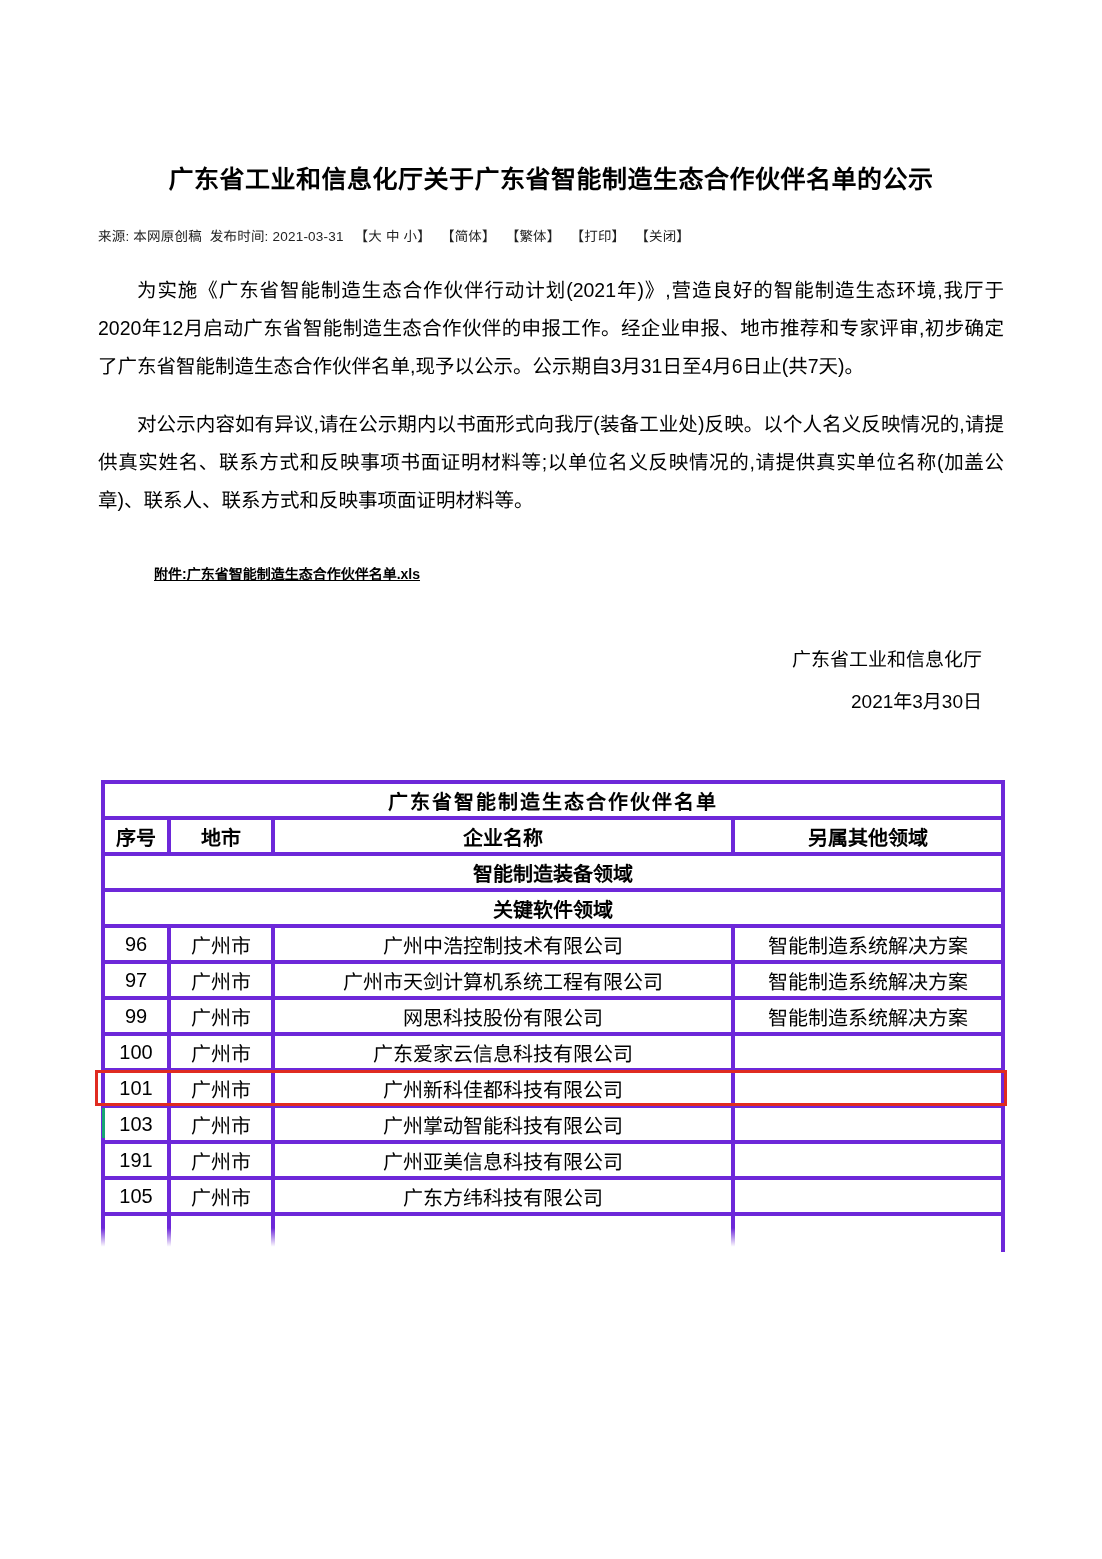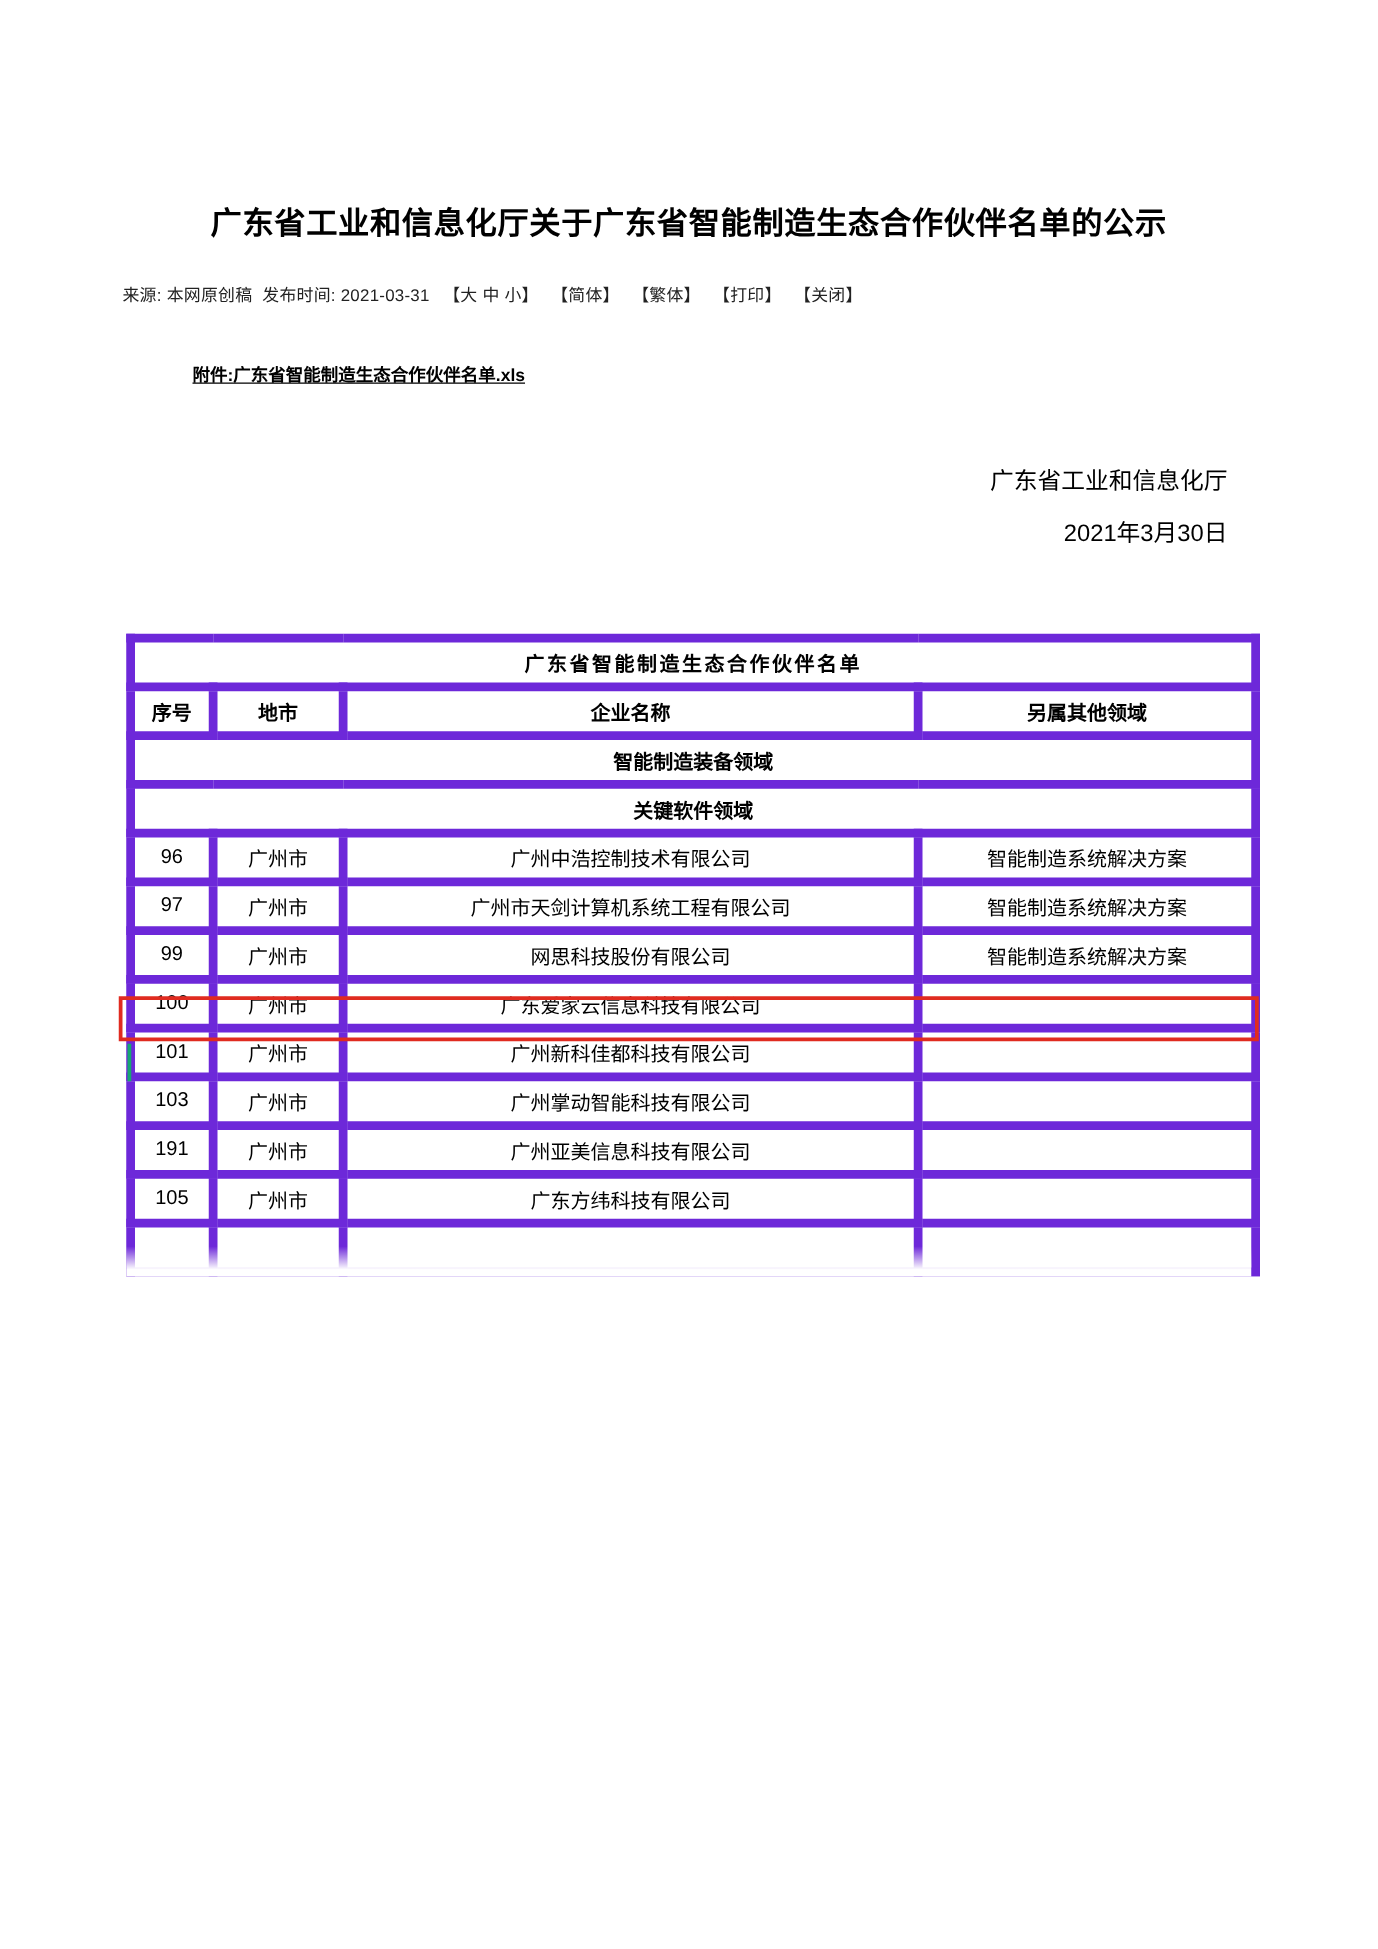--- a/index.html
+++ b/index.html
@@ -81,25 +81,25 @@
     width: 900px;
     position: relative;
   }
   table.partner-table {
     border-collapse: collapse;
     width: 100%;
     table-layout: fixed;
     font-family: "Liberation Sans", "DejaVu Sans", sans-serif;
   }
   table.partner-table td {
-    border: 7px solid #6d28d9;
+    border: 4px solid #6d28d9;
     text-align: center;
     vertical-align: middle;
     padding: 1px 2px;
-    font-size: 16px;
+    font-size: 20px;
     height: 30px;
     white-space: nowrap;
     overflow: hidden;
   }
   .tbl-title td {
     font-size: 26px;
     font-weight: bold;
     height: 62px;
     letter-spacing: 2px;
   }
@@ -149,20 +149,22 @@
     <span class="meta-seg">来源:</span><span class="meta-seg">本网原创稿</span>
     <span class="meta-seg">发布时间:</span><span class="meta-seg">2021-03-31</span>
     <span class="bracket-group">【大 中 小】</span>
     <span class="bracket-group">【简体】</span>
     <span class="bracket-group">【繁体】</span>
     <span class="bracket-group">【打印】</span>
     <span class="bracket-group">【关闭】</span>
   </div>
 
   <div class="body-wrap">
+    <p class="para">为实施《广东省智能制造生态合作伙伴行动计划(2021年)》,营造良好的智能制造生态环境,我厅于2020年12月启动广东省智能制造生态合作伙伴的申报工作。经企业申报、地市推荐和专家评审,初步确定了广东省智能制造生态合作伙伴名单,现予以公示。公示期自3月31日至4月6日止(共7天)。</p>
+    <p class="para">对公示内容如有异议,请在公示期内以书面形式向我厅(装备工业处)反映。以个人名义反映情况的,请提供真实姓名、联系方式和反映事项书面证明材料等;以单位名义反映情况的,请提供真实单位名称(加盖公章)、联系人、联系方式和反映事项面证明材料等。</p>
   </div>
 
   <div class="attachment">附件:广东省智能制造生态合作伙伴名单.xls</div>
 
   <div class="signature">
     <div>广东省工业和信息化厅</div>
     <div>2021年3月30日</div>
   </div>
 
   <div class="table-wrap">

